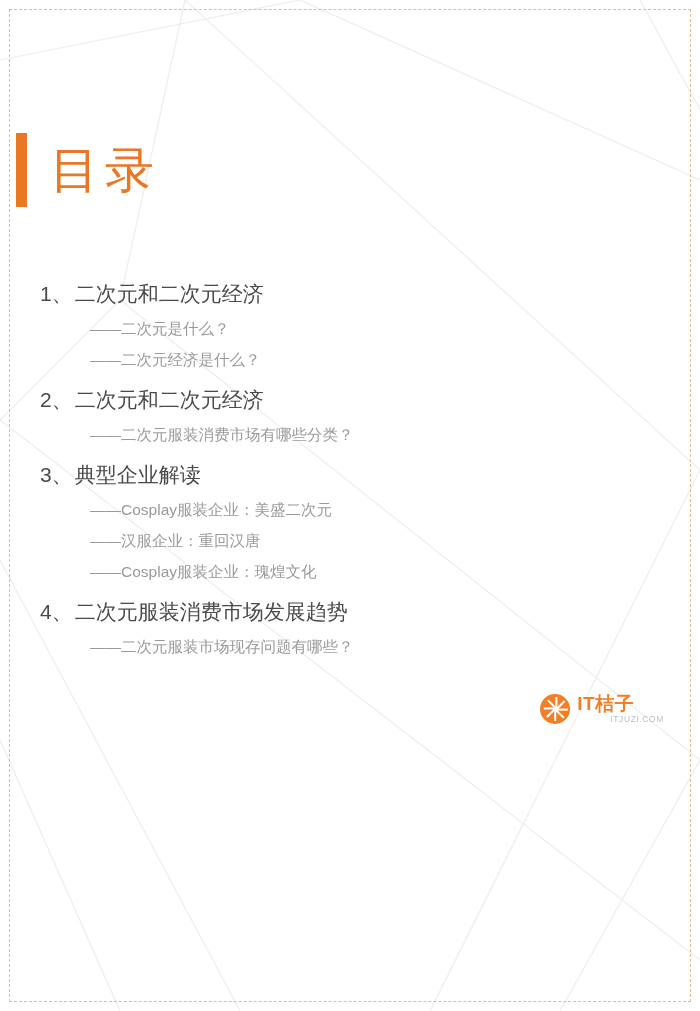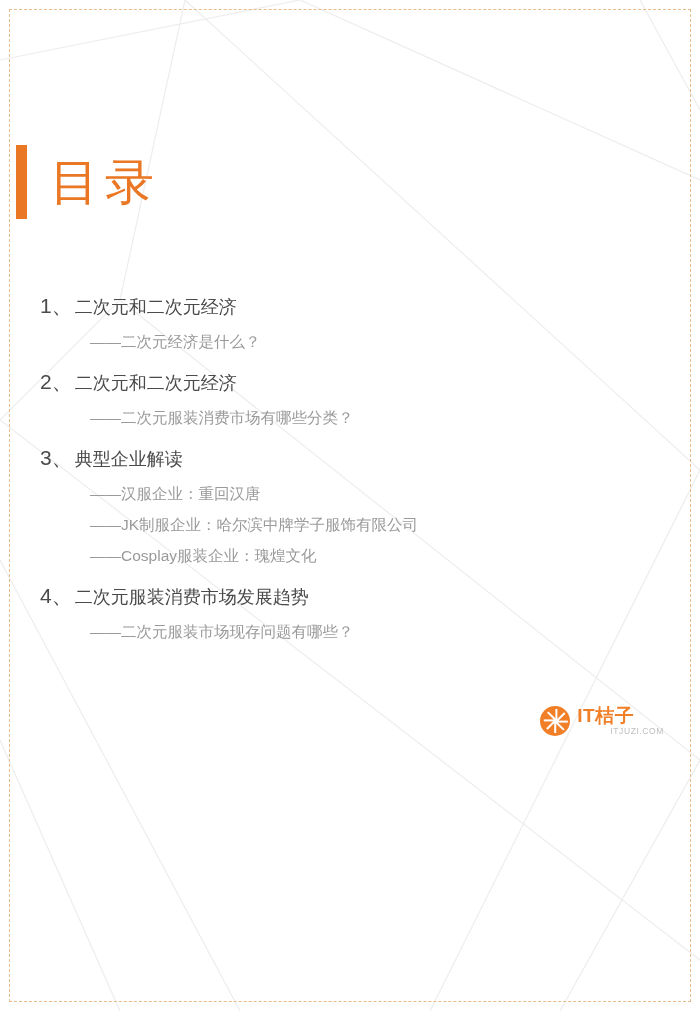--- a/index.html
+++ b/index.html
@@ -30,21 +30,21 @@
   
   .bg-lines {
     position: absolute;
     left: 0; top: 0;
     width: 700px;
     height: 1011px;
     pointer-events: none;
   }
   .content {
     position: absolute;
-    left: 0; top: 12px;
+    left: 0; top: 0;
     width: 700px;
     height: 754px;
   }
   
   .title-wrap {
     position: absolute;
     left: 16px;
     top: 133px;
     display: flex;
     align-items: stretch;
@@ -80,21 +80,21 @@
     line-height: 38px;
     white-space: nowrap;
   }
   .sec-num {
     color: #4a4a4a;
     font-size: 21px;
     margin-right: 2px;
   }
   .sec-label {
     color: #4a4a4a;
-    font-size: 18px;
+    font-size: 21px;
   }
   .sub-item {
     color: #9a9a9a;
     font-size: 15.5px;
     line-height: 31px;
     padding-left: 50px;
     white-space: nowrap;
   }
   
   .footer-logo {
@@ -183,38 +183,39 @@
       <div class="title-text">目录</div>
     </div>
 
     <div class="toc">
 
       <div class="toc-section">
         <div class="sec-title">
           <span class="sec-num">1、</span>
           <span class="sec-label">二次元和二次元经济</span>
         </div>
+        <div class="sub-item">——二次元是什么？</div>
         <div class="sub-item">——二次元经济是什么？</div>
       </div>
 
       <div class="toc-section">
         <div class="sec-title">
           <span class="sec-num">2、</span>
           <span class="sec-label">二次元和二次元经济</span>
         </div>
         <div class="sub-item">——二次元服装消费市场有哪些分类？</div>
       </div>
 
       <div class="toc-section">
         <div class="sec-title">
           <span class="sec-num">3、</span>
           <span class="sec-label">典型企业解读</span>
         </div>
+        <div class="sub-item">——Cosplay服装企业：美盛二次元</div>
         <div class="sub-item">——汉服企业：重回汉唐</div>
-        <div class="sub-item">——JK制服企业：哈尔滨中牌学子服饰有限公司</div>
         <div class="sub-item">——Cosplay服装企业：瑰煌文化</div>
       </div>
 
       <div class="toc-section">
         <div class="sec-title">
           <span class="sec-num">4、</span>
           <span class="sec-label">二次元服装消费市场发展趋势</span>
         </div>
         <div class="sub-item">——二次元服装市场现存问题有哪些？</div>
       </div>

